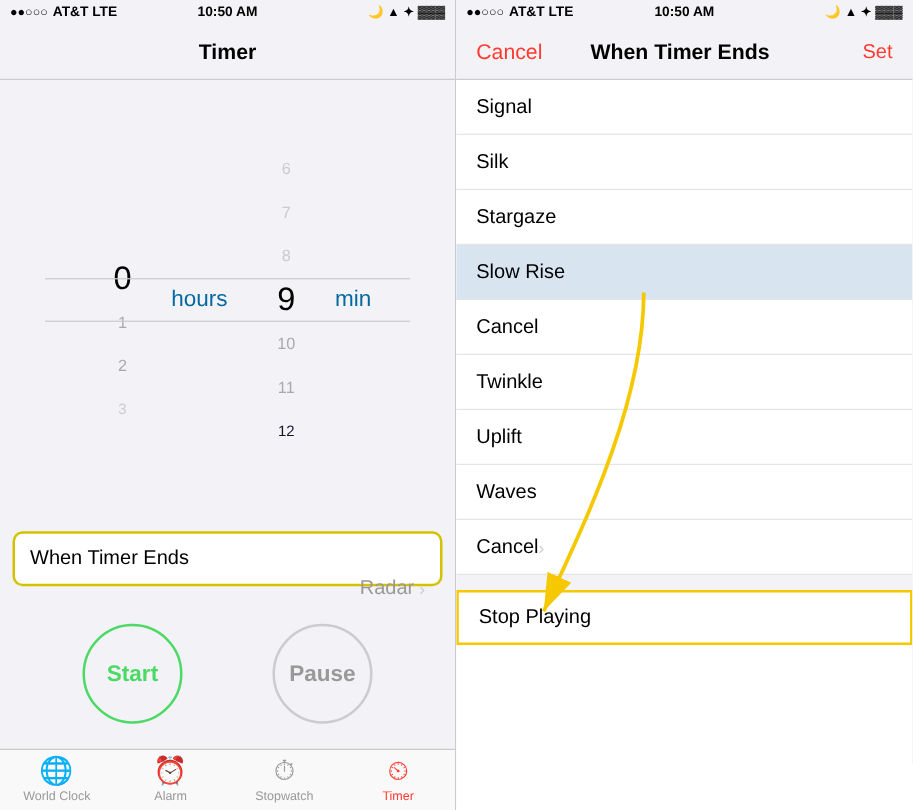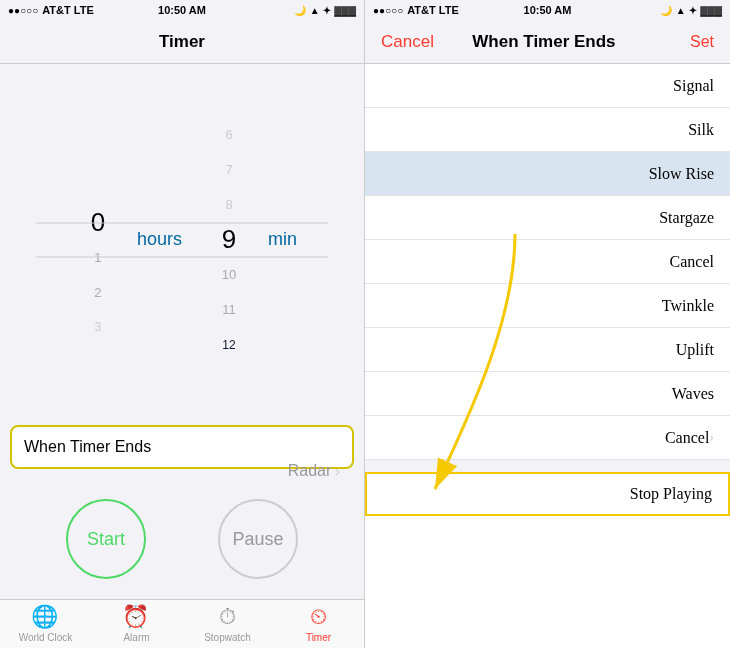--- a/index.html
+++ b/index.html
@@ -105,20 +105,21 @@
       font-size: 14px;
     }
 
     
     .buttons-area {
       display: flex;
       align-items: center;
       justify-content: space-around;
       padding: 20px 30px;
       background: #f2f2f7;
+      font-weight: bold;
     }
 
     .circle-btn {
       width: 80px;
       height: 80px;
       border-radius: 50%;
       display: flex;
       align-items: center;
       justify-content: center;
       font-size: 18px;
@@ -229,26 +230,25 @@
     .ringtone-list {
       flex: 1;
       overflow: hidden;
       background: #fff;
     }
 
     .list-item {
       height: 44px;
       display: flex;
       align-items: center;
-      justify-content: flex-end;
+      justify-content: flex-start;
       padding: 0 16px;
       border-bottom: 1px solid #e5e5e5;
       background: #fff;
       cursor: pointer;
-      font-family: Liberation Serif, serif;
     }
 
     .list-item.selected-tone {
       background: #fff;
       font-weight: 500;
     }
 
     .list-item-label {
       font-size: 16px;
       color: #000;
@@ -432,25 +432,25 @@
   </div>
 
   <div class="ringtone-list" style="position:relative;">
 
     <div class="list-item">
       <span class="list-item-label">Signal</span>
     </div>
     <div class="list-item">
       <span class="list-item-label">Silk</span>
     </div>
+    <div class="list-item">
+      <span class="list-item-label">Stargaze</span>
+    </div>
     <div class="list-item selected-tone" style="background: #d8e4f0;">
       <span class="list-item-label">Slow Rise</span>
-    </div>
-    <div class="list-item">
-      <span class="list-item-label">Stargaze</span>
     </div>
     <div class="list-item">
       <span class="list-item-label">Cancel</span>
     </div>
     <div class="list-item">
       <span class="list-item-label">Twinkle</span>
     </div>
     <div class="list-item">
       <span class="list-item-label">Uplift</span>
     </div>

